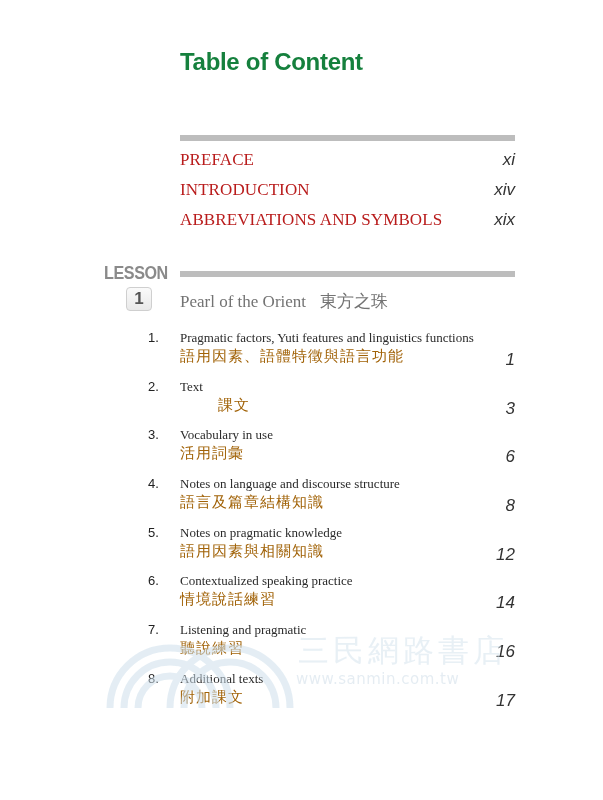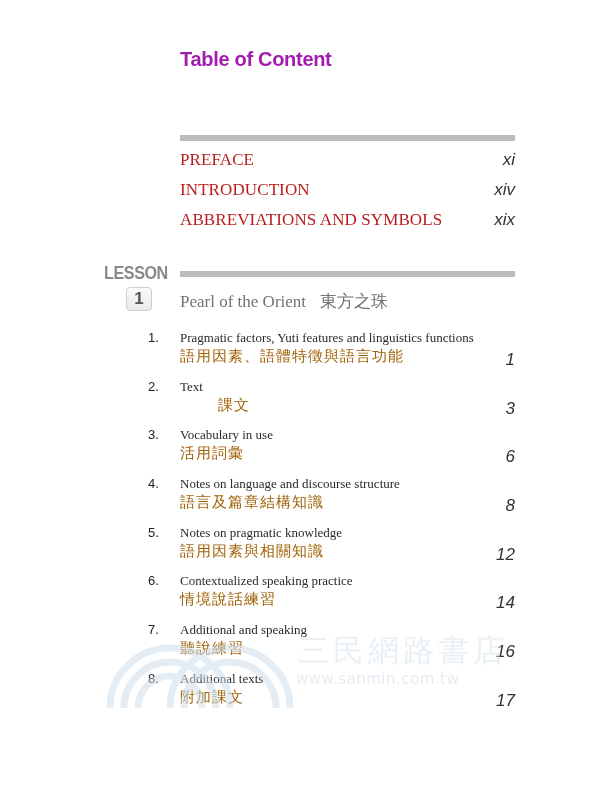--- a/index.html
+++ b/index.html
@@ -14,23 +14,23 @@
       overflow: hidden;
       font-family: "Liberation Serif", serif;
       color: #1a1a1a;
     }
     .page-title {
       position: absolute;
       left: 180px;
       top: 48px;
       font-family: "Liberation Sans", sans-serif;
       font-weight: bold;
-      font-size: 20px;
+      font-size: 24px;
       letter-spacing: -0.3px;
-      color: #a21caf;
+      color: #15803d;
       margin: 0;
     }
     .rule {
       position: absolute;
       height: 6px;
       background: #bdbdbd;
     }
     .front-list {
       position: absolute;
       left: 180px;
@@ -231,21 +231,21 @@
     <span class="item-page page-num">12</span>
   </li>
   <li class="lesson-item">
     <span class="item-num">6.</span>
     <span class="item-en">Contextualized speaking practice</span>
     <span class="item-zh">情境說話練習</span>
     <span class="item-page page-num">14</span>
   </li>
   <li class="lesson-item">
     <span class="item-num">7.</span>
-    <span class="item-en">Additional and speaking</span>
+    <span class="item-en">Listening and pragmatic</span>
     <span class="item-zh">聽說練習</span>
     <span class="item-page page-num">16</span>
   </li>
   <li class="lesson-item">
     <span class="item-num">8.</span>
     <span class="item-en">Additional texts</span>
     <span class="item-zh">附加課文</span>
     <span class="item-page page-num">17</span>
   </li>
 </ul>

